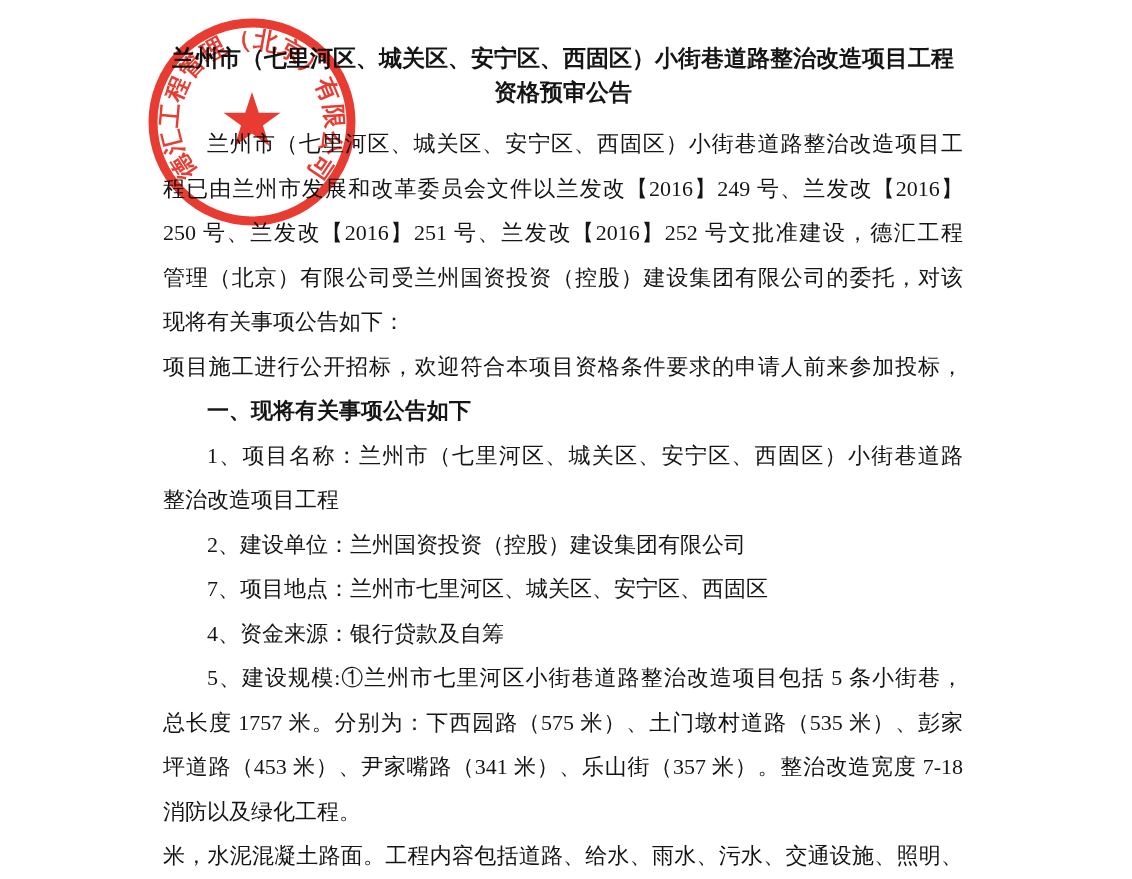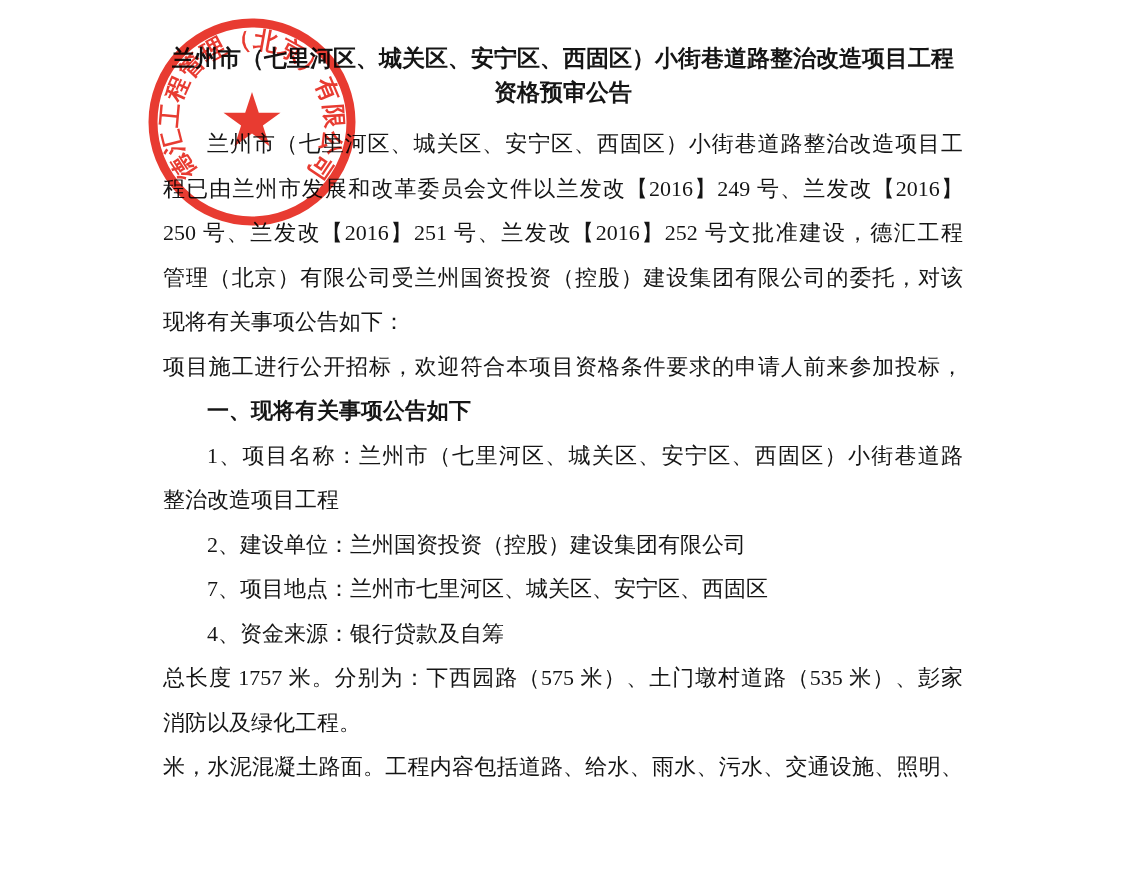--- a/index.html
+++ b/index.html
@@ -90,21 +90,23 @@
     <div class="line fill">250 号、兰发改【2016】251 号、兰发改【2016】252 号文批准建设，德汇工程</div>
     <div class="line fill">管理（北京）有限公司受兰州国资投资（控股）建设集团有限公司的委托，对该</div>
     <div class="line">现将有关事项公告如下：</div>
     <div class="line fill">项目施工进行公开招标，欢迎符合本项目资格条件要求的申请人前来参加投标，</div>
     <div class="line indent bold">一、现将有关事项公告如下</div>
     <div class="line fill indent">1、项目名称：兰州市（七里河区、城关区、安宁区、西固区）小街巷道路</div>
     <div class="line">整治改造项目工程</div>
     <div class="line indent">2、建设单位：兰州国资投资（控股）建设集团有限公司</div>
     <div class="line indent">7、项目地点：兰州市七里河区、城关区、安宁区、西固区</div>
     <div class="line indent">4、资金来源：银行贷款及自筹</div>
+    <div class="line fill indent">5、建设规模:①兰州市七里河区小街巷道路整治改造项目包括 5 条小街巷，</div>
     <div class="line fill">总长度 1757 米。分别为：下西园路（575 米）、土门墩村道路（535 米）、彭家</div>
+    <div class="line fill">坪道路（453 米）、尹家嘴路（341 米）、乐山街（357 米）。整治改造宽度 7-18</div>
     <div class="line">消防以及绿化工程。</div>
     <div class="line fill">米，水泥混凝土路面。工程内容包括道路、给水、雨水、污水、交通设施、照明、</div>
   </div>
 
   <svg class="seal" viewBox="0 0 220 220" xmlns="http://www.w3.org/2000/svg">
     <defs>
       <path id="sealTextPath" d="M 55.4 160.0 A 74 74 0 1 1 164.6 160.0" fill="none"></path>
     </defs>
     <circle class="seal-ring" cx="110" cy="110" r="99"></circle>
     <polygon class="seal-star" points="110,80 116.8,100.7 138.5,100.7 120.9,113.6 127.6,134.3 110,121.5 92.4,134.3 99.1,113.6 81.5,100.7 103.2,100.7"></polygon>

